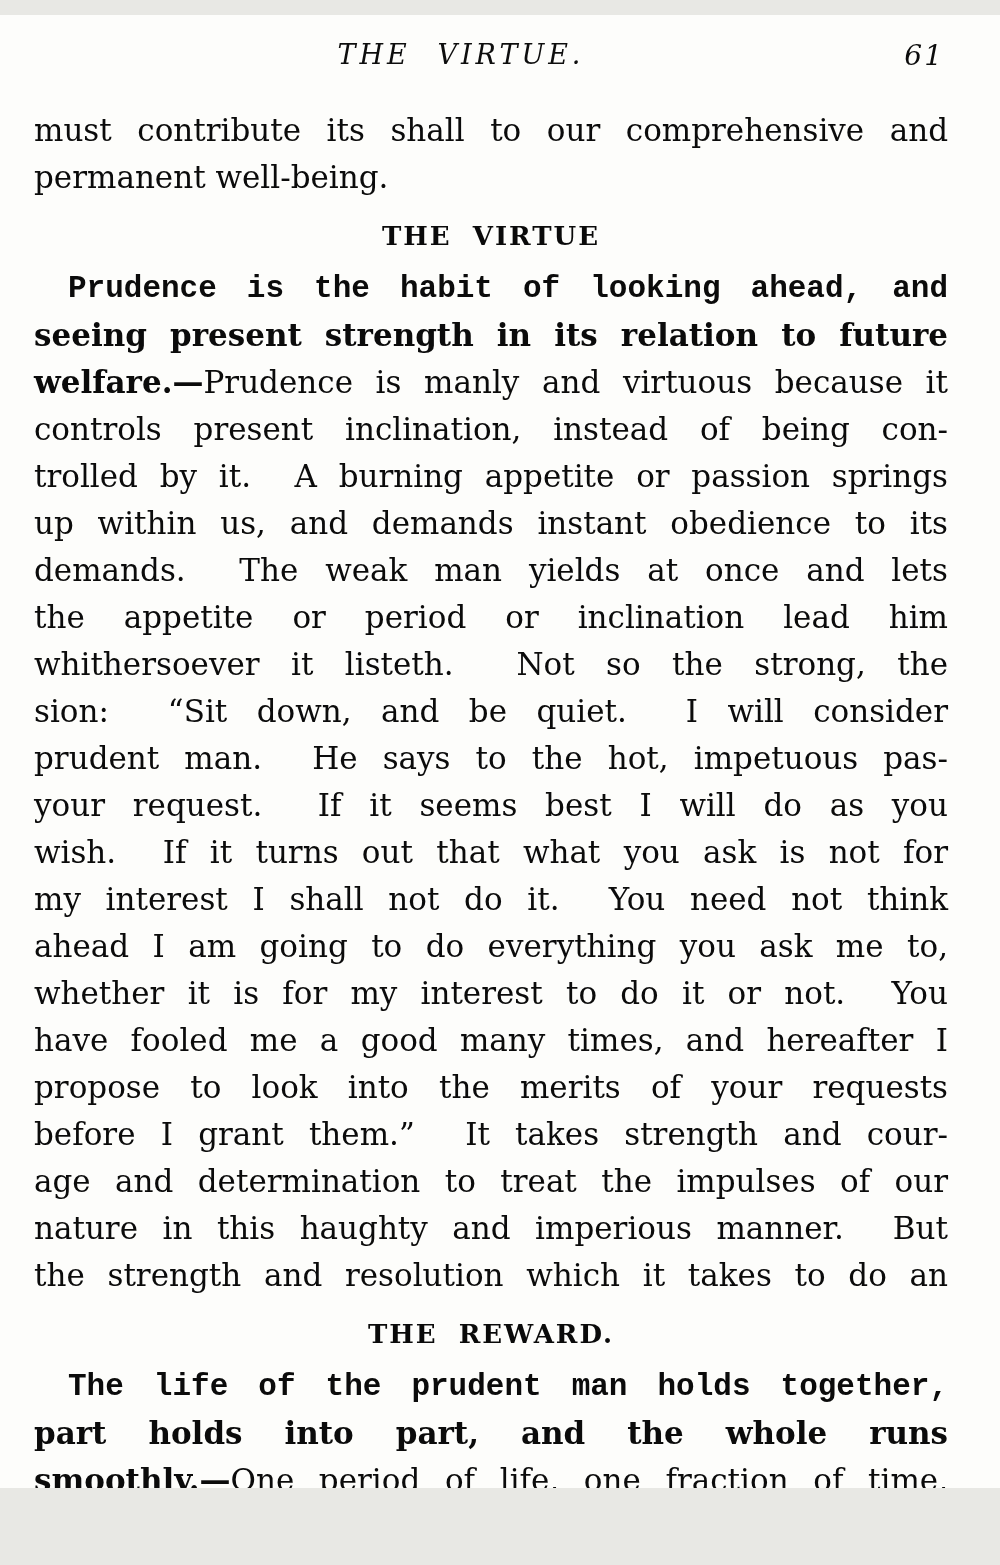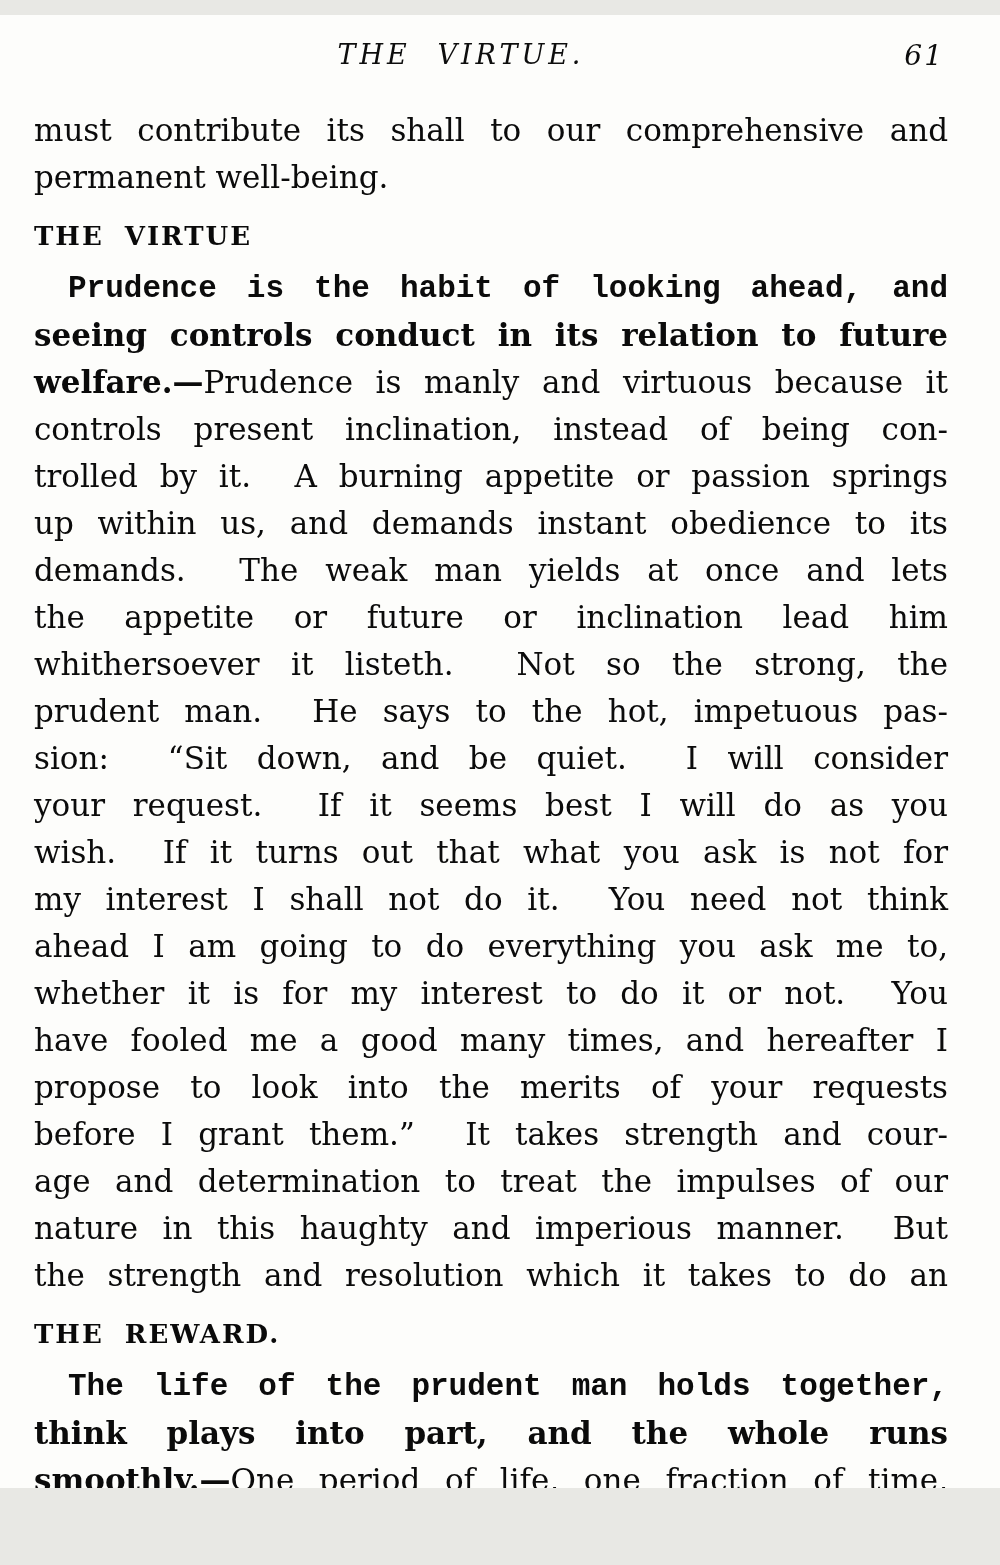--- a/index.html
+++ b/index.html
@@ -32,21 +32,21 @@
   }
   .page-number {
     position: absolute;
     right: 4px;
     top: 0;
     font-size: 28px;
     letter-spacing: 2px;
     font-style: italic;
   }
   .section-heading {
-    text-align: left;
+    text-align: center;
     font-size: 26px;
     font-weight: 700;
     letter-spacing: 2px;
     word-spacing: 10px;
     margin: 20px 0 14px 0;
     color: #0a0a0a;
   }
   .paragraph { margin: 0; }
   .line {
     font-size: 31px;
@@ -70,42 +70,42 @@
     <div class="page-number">61</div>
   </div>
   <div>
       <div class="paragraph">
         <div class="line j">must contribute its shall to our comprehensive and</div>
         <div class="line">permanent well-being.</div>
       </div>
       <div class="section-heading">THE VIRTUE</div>
       <div class="paragraph">
         <div class="line j indent"><b>Prudence is the habit of looking ahead, and</b></div>
-        <div class="line j"><b>seeing controls conduct in its relation to future</b></div>
+        <div class="line j"><b>seeing present strength in its relation to future</b></div>
         <div class="line j"><b>welfare.—</b>Prudence is manly and virtuous because it</div>
         <div class="line j">controls present inclination, instead of being con-</div>
         <div class="line j">trolled by it.&nbsp; A burning appetite or passion springs</div>
         <div class="line j">up within us, and demands instant obedience to its</div>
         <div class="line j">demands.&nbsp; The weak man yields at once and lets</div>
-        <div class="line j">the appetite or future or inclination lead him</div>
+        <div class="line j">the appetite or period or inclination lead him</div>
         <div class="line j">whithersoever it listeth.&nbsp; Not so the strong, the</div>
+        <div class="line j">sion:&nbsp; “Sit down, and be quiet.&nbsp; I will consider</div>
         <div class="line j">prudent man.&nbsp; He says to the hot, impetuous pas-</div>
-        <div class="line j">sion:&nbsp; “Sit down, and be quiet.&nbsp; I will consider</div>
         <div class="line j">your request.&nbsp; If it seems best I will do as you</div>
         <div class="line j">wish.&nbsp; If it turns out that what you ask is not for</div>
         <div class="line j">my interest I shall not do it.&nbsp; You need not think</div>
         <div class="line j">ahead I am going to do everything you ask me to,</div>
         <div class="line j">whether it is for my interest to do it or not.&nbsp; You</div>
         <div class="line j">have fooled me a good many times, and hereafter I</div>
         <div class="line j">propose to look into the merits of your requests</div>
         <div class="line j">before I grant them.”&nbsp; It takes strength and cour-</div>
         <div class="line j">age and determination to treat the impulses of our</div>
         <div class="line j">nature in this haughty and imperious manner.&nbsp; But</div>
         <div class="line j">the strength and resolution which it takes to do an</div>
       </div>
       <div class="section-heading">THE REWARD.</div>
       <div class="paragraph">
         <div class="line j indent"><b>The life of the prudent man holds together,</b></div>
-        <div class="line j"><b>think plays into part, and the whole runs</b></div>
+        <div class="line j"><b>part holds into part, and the whole runs</b></div>
         <div class="line j"><b>smoothly.—</b>One period of life, one fraction of time,</div>
       </div>
     </div>
 </div>
 
 </body></html>

